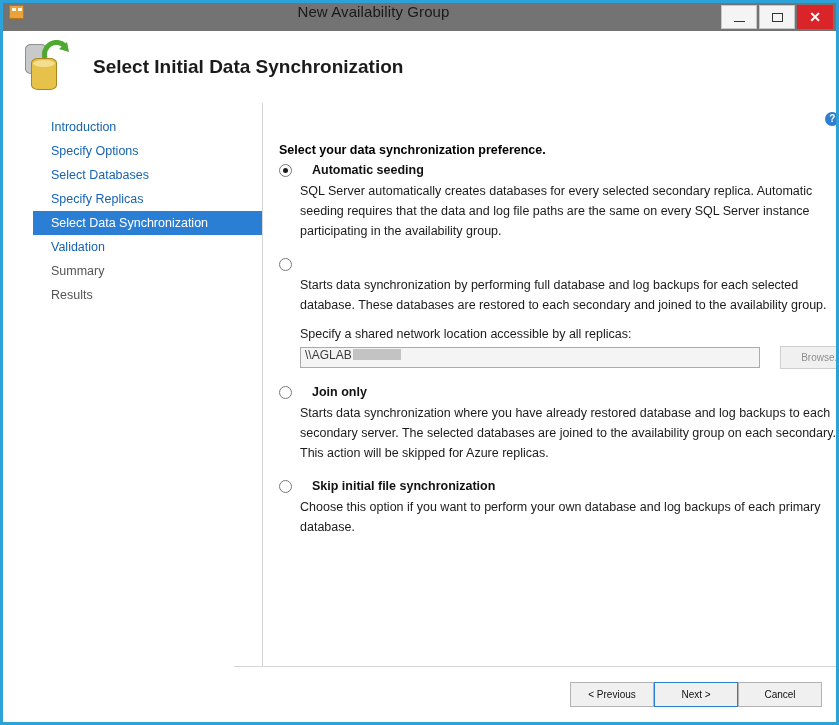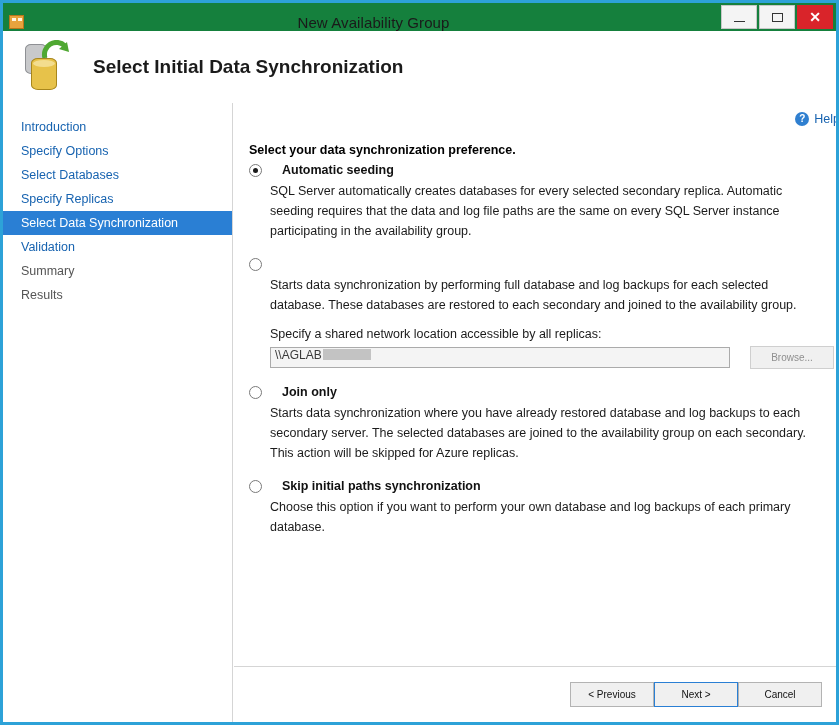--- a/index.html
+++ b/index.html
@@ -18,23 +18,23 @@
     height: 725px;
     box-sizing: border-box;
     background: #f0f0f0;
     border: 3px solid #2da2d8;
     overflow: hidden;
   }
   
   .titlebar {
     position: relative;
     height: 28px;
-    background: #15803d;
-    display: flex;
-    align-items: flex-end;
+    background: #737373;
+    display: flex;
+    align-items: flex-start;
   }
   .titlebar-icon {
     width: 18px;
     height: 18px;
     margin-left: 5px;
     position: relative;
     flex: none;
   }
   .titlebar-icon .box {
     position: absolute;
@@ -159,20 +159,21 @@
     font-weight: bold;
     color: #1b1b1b;
     margin-left: 20px;
   }
   
   .body {
     position: relative;
     height: calc(100% - 28px - 72px);
     display: flex;
     background: #ffffff;
+    padding-left: 30px;
   }
   .sidebar {
     width: 230px;
     flex: none;
     background: #ffffff;
     border-right: 1px solid #d5d5d5;
     padding-top: 12px;
     box-sizing: border-box;
   }
   .side-item {
@@ -425,21 +426,21 @@
           <div class="opt-head">
             <span class="radio"></span>
             <span class="opt-label">Join only</span>
           </div>
           <div class="opt-desc">Starts data synchronization where you have already restored database and log backups to each secondary server. The selected databases are joined to the availability group on each secondary. This action will be skipped for Azure replicas.</div>
         </div>
 
         <div class="option">
           <div class="opt-head">
             <span class="radio"></span>
-            <span class="opt-label">Skip initial paths synchronization</span>
+            <span class="opt-label">Skip initial file synchronization</span>
           </div>
           <div class="opt-desc">Choose this option if you want to perform your own database and log backups of each primary database.</div>
         </div>
 
       </div>
     </div>
   </div>
 
   <div class="footer">
     <button class="btn">&lt; Previous</button>

